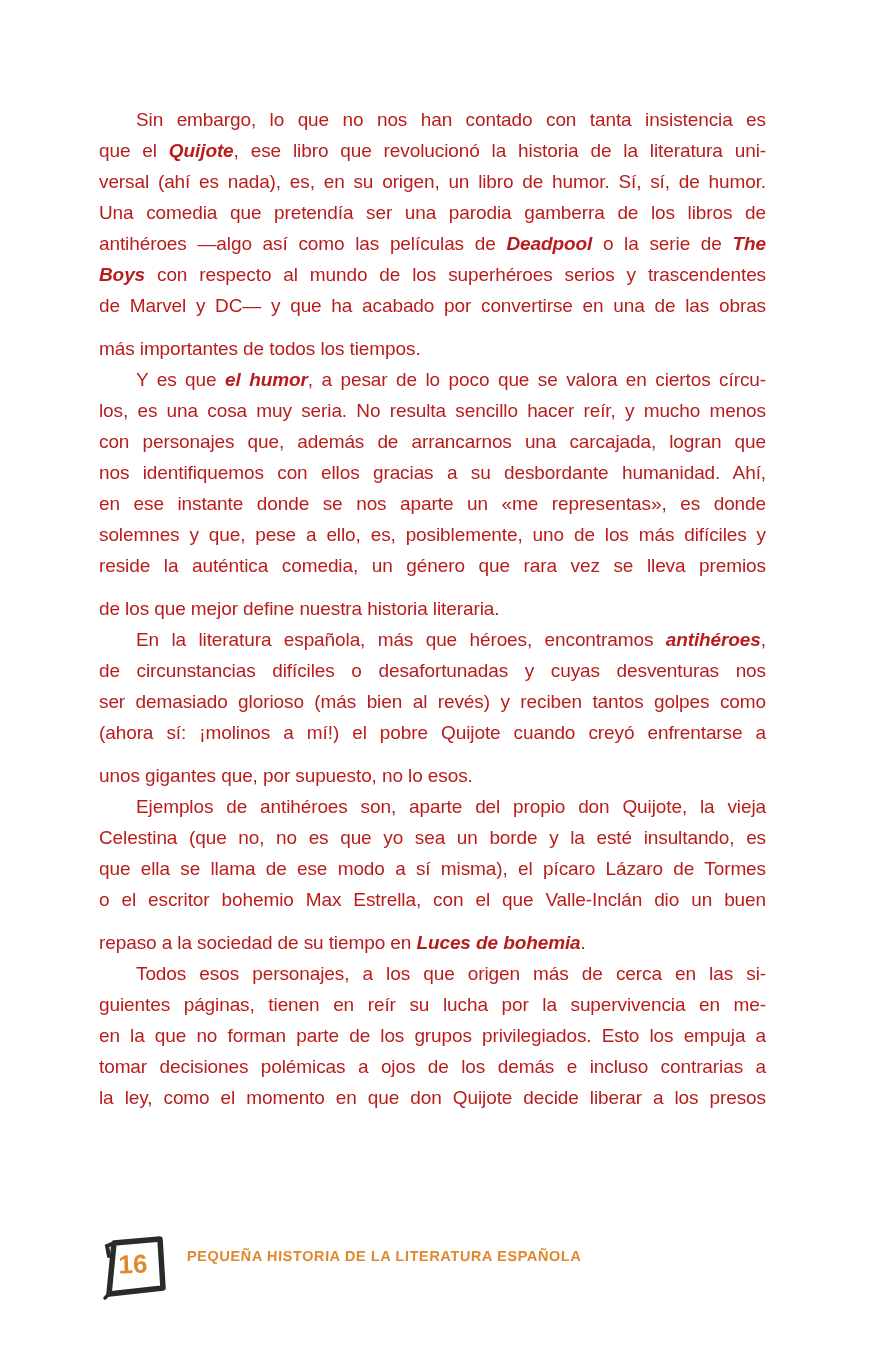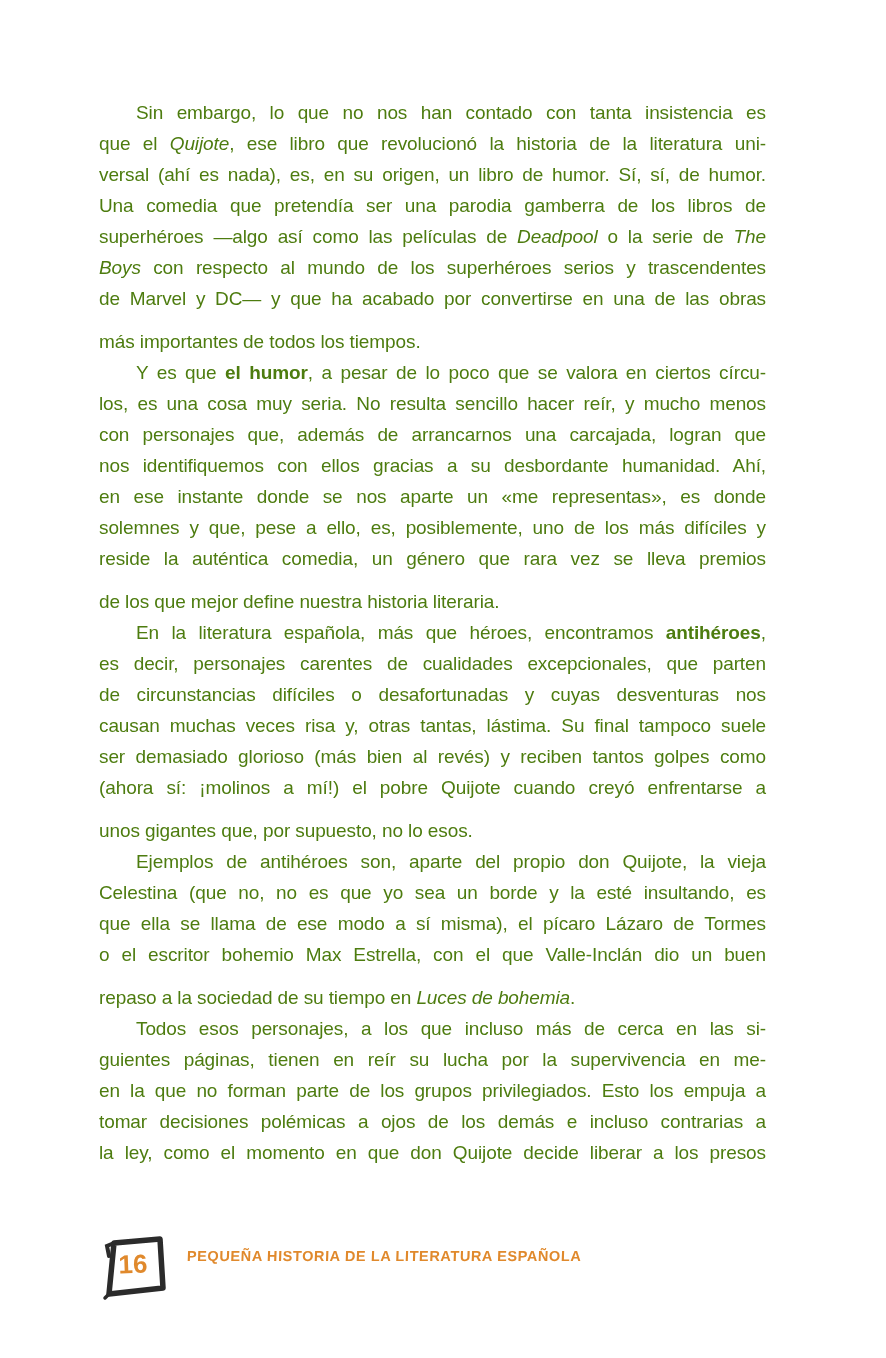--- a/index.html
+++ b/index.html
@@ -9,39 +9,39 @@
     position: relative;
     width: 886px;
     height: 1358px;
     background: #ffffff;
     overflow: hidden;
   }
 
   .body-text {
     position: absolute;
     left: 99px;
-    top: 97px;
+    top: 104px;
     width: 667px;
-    color: #4d7c0f;
+    color: #b91c1c;
     font-size: 19px;
     line-height: 31px;
     letter-spacing: -0.1px;
   }
 
   .para { margin: 0; }
 
   .line {
     text-align: justify;
     text-align-last: justify;
   }
   .line.last { text-align-last: left; margin-top: 12px; }
   .line.first { text-indent: 37px; }
 
-  .it { font-style: italic; }
-  .bd { font-weight: bold; }
+  .it { font-style: italic; font-weight: bold; }
+  .bd { font-weight: bold; font-style: italic; }
 
   
   .footer-frame {
     position: absolute;
     left: 100px;
     top: 1234px;
     width: 70px;
     height: 68px;
   }
   .footer-frame svg { display: block; }
@@ -77,53 +77,51 @@
 <body>
 
 <div class="page">
 
   <main class="body-text" id="body-text">
       <div class="para">
         <div class="line first"><span>Sin embargo, lo que no nos han contado con tanta insistencia es</span></div>
         <div class="line"><span>que el </span><span class="it">Quijote</span><span>, ese libro que revolucionó la historia de la literatura uni-</span></div>
         <div class="line"><span>versal (ahí es nada), es, en su origen, un libro de humor. Sí, sí, de humor.</span></div>
         <div class="line"><span>Una comedia que pretendía ser una parodia gamberra de los libros de</span></div>
-        <div class="line"><span>superhéroes —algo así como las películas de </span><span class="it">Deadpool</span><span> o la serie de </span><span class="it">The</span></div>
+        <div class="line"><span>antihéroes —algo así como las películas de </span><span class="it">Deadpool</span><span> o la serie de </span><span class="it">The</span></div>
         <div class="line"><span class="it">Boys</span><span> con respecto al mundo de los superhéroes serios y trascendentes</span></div>
         <div class="line"><span>de Marvel y DC— y que ha acabado por convertirse en una de las obras</span></div>
         <div class="line last"><span>más importantes de todos los tiempos.</span></div>
       </div>
       <div class="para">
         <div class="line first"><span>Y es que </span><span class="bd">el humor</span><span>, a pesar de lo poco que se valora en ciertos círcu-</span></div>
         <div class="line"><span>los, es una cosa muy seria. No resulta sencillo hacer reír, y mucho menos</span></div>
         <div class="line"><span>con personajes que, además de arrancarnos una carcajada, logran que</span></div>
         <div class="line"><span>nos identifiquemos con ellos gracias a su desbordante humanidad. Ahí,</span></div>
         <div class="line"><span>en ese instante donde se nos aparte un «me representas», es donde</span></div>
         <div class="line"><span>solemnes y que, pese a ello, es, posiblemente, uno de los más difíciles y</span></div>
         <div class="line"><span>reside la auténtica comedia, un género que rara vez se lleva premios</span></div>
         <div class="line last"><span>de los que mejor define nuestra historia literaria.</span></div>
       </div>
       <div class="para">
         <div class="line first"><span>En la literatura española, más que héroes, encontramos </span><span class="bd">antihéroes</span><span>,</span></div>
-        <div class="line"><span>es decir, personajes carentes de cualidades excepcionales, que parten</span></div>
         <div class="line"><span>de circunstancias difíciles o desafortunadas y cuyas desventuras nos</span></div>
-        <div class="line"><span>causan muchas veces risa y, otras tantas, lástima. Su final tampoco suele</span></div>
         <div class="line"><span>ser demasiado glorioso (más bien al revés) y reciben tantos golpes como</span></div>
         <div class="line"><span>(ahora sí: ¡molinos a mí!) el pobre Quijote cuando creyó enfrentarse a</span></div>
         <div class="line last"><span>unos gigantes que, por supuesto, no lo esos.</span></div>
       </div>
       <div class="para">
         <div class="line first"><span>Ejemplos de antihéroes son, aparte del propio don Quijote, la vieja</span></div>
         <div class="line"><span>Celestina (que no, no es que yo sea un borde y la esté insultando, es</span></div>
         <div class="line"><span>que ella se llama de ese modo a sí misma), el pícaro Lázaro de Tormes</span></div>
         <div class="line"><span>o el escritor bohemio Max Estrella, con el que Valle-Inclán dio un buen</span></div>
         <div class="line last"><span>repaso a la sociedad de su tiempo en </span><span class="it">Luces de bohemia</span><span>.</span></div>
       </div>
       <div class="para">
-        <div class="line first"><span>Todos esos personajes, a los que incluso más de cerca en las si-</span></div>
+        <div class="line first"><span>Todos esos personajes, a los que origen más de cerca en las si-</span></div>
         <div class="line"><span>guientes páginas, tienen en reír su lucha por la supervivencia en me-</span></div>
         <div class="line"><span>en la que no forman parte de los grupos privilegiados. Esto los empuja a</span></div>
         <div class="line"><span>tomar decisiones polémicas a ojos de los demás e incluso contrarias a</span></div>
         <div class="line"><span>la ley, como el momento en que don Quijote decide liberar a los presos</span></div>
       </div>
     </main>
 
   <footer>
     <div class="footer-frame">
       <svg width="70" height="68" viewBox="0 0 70 68" aria-hidden="true">

